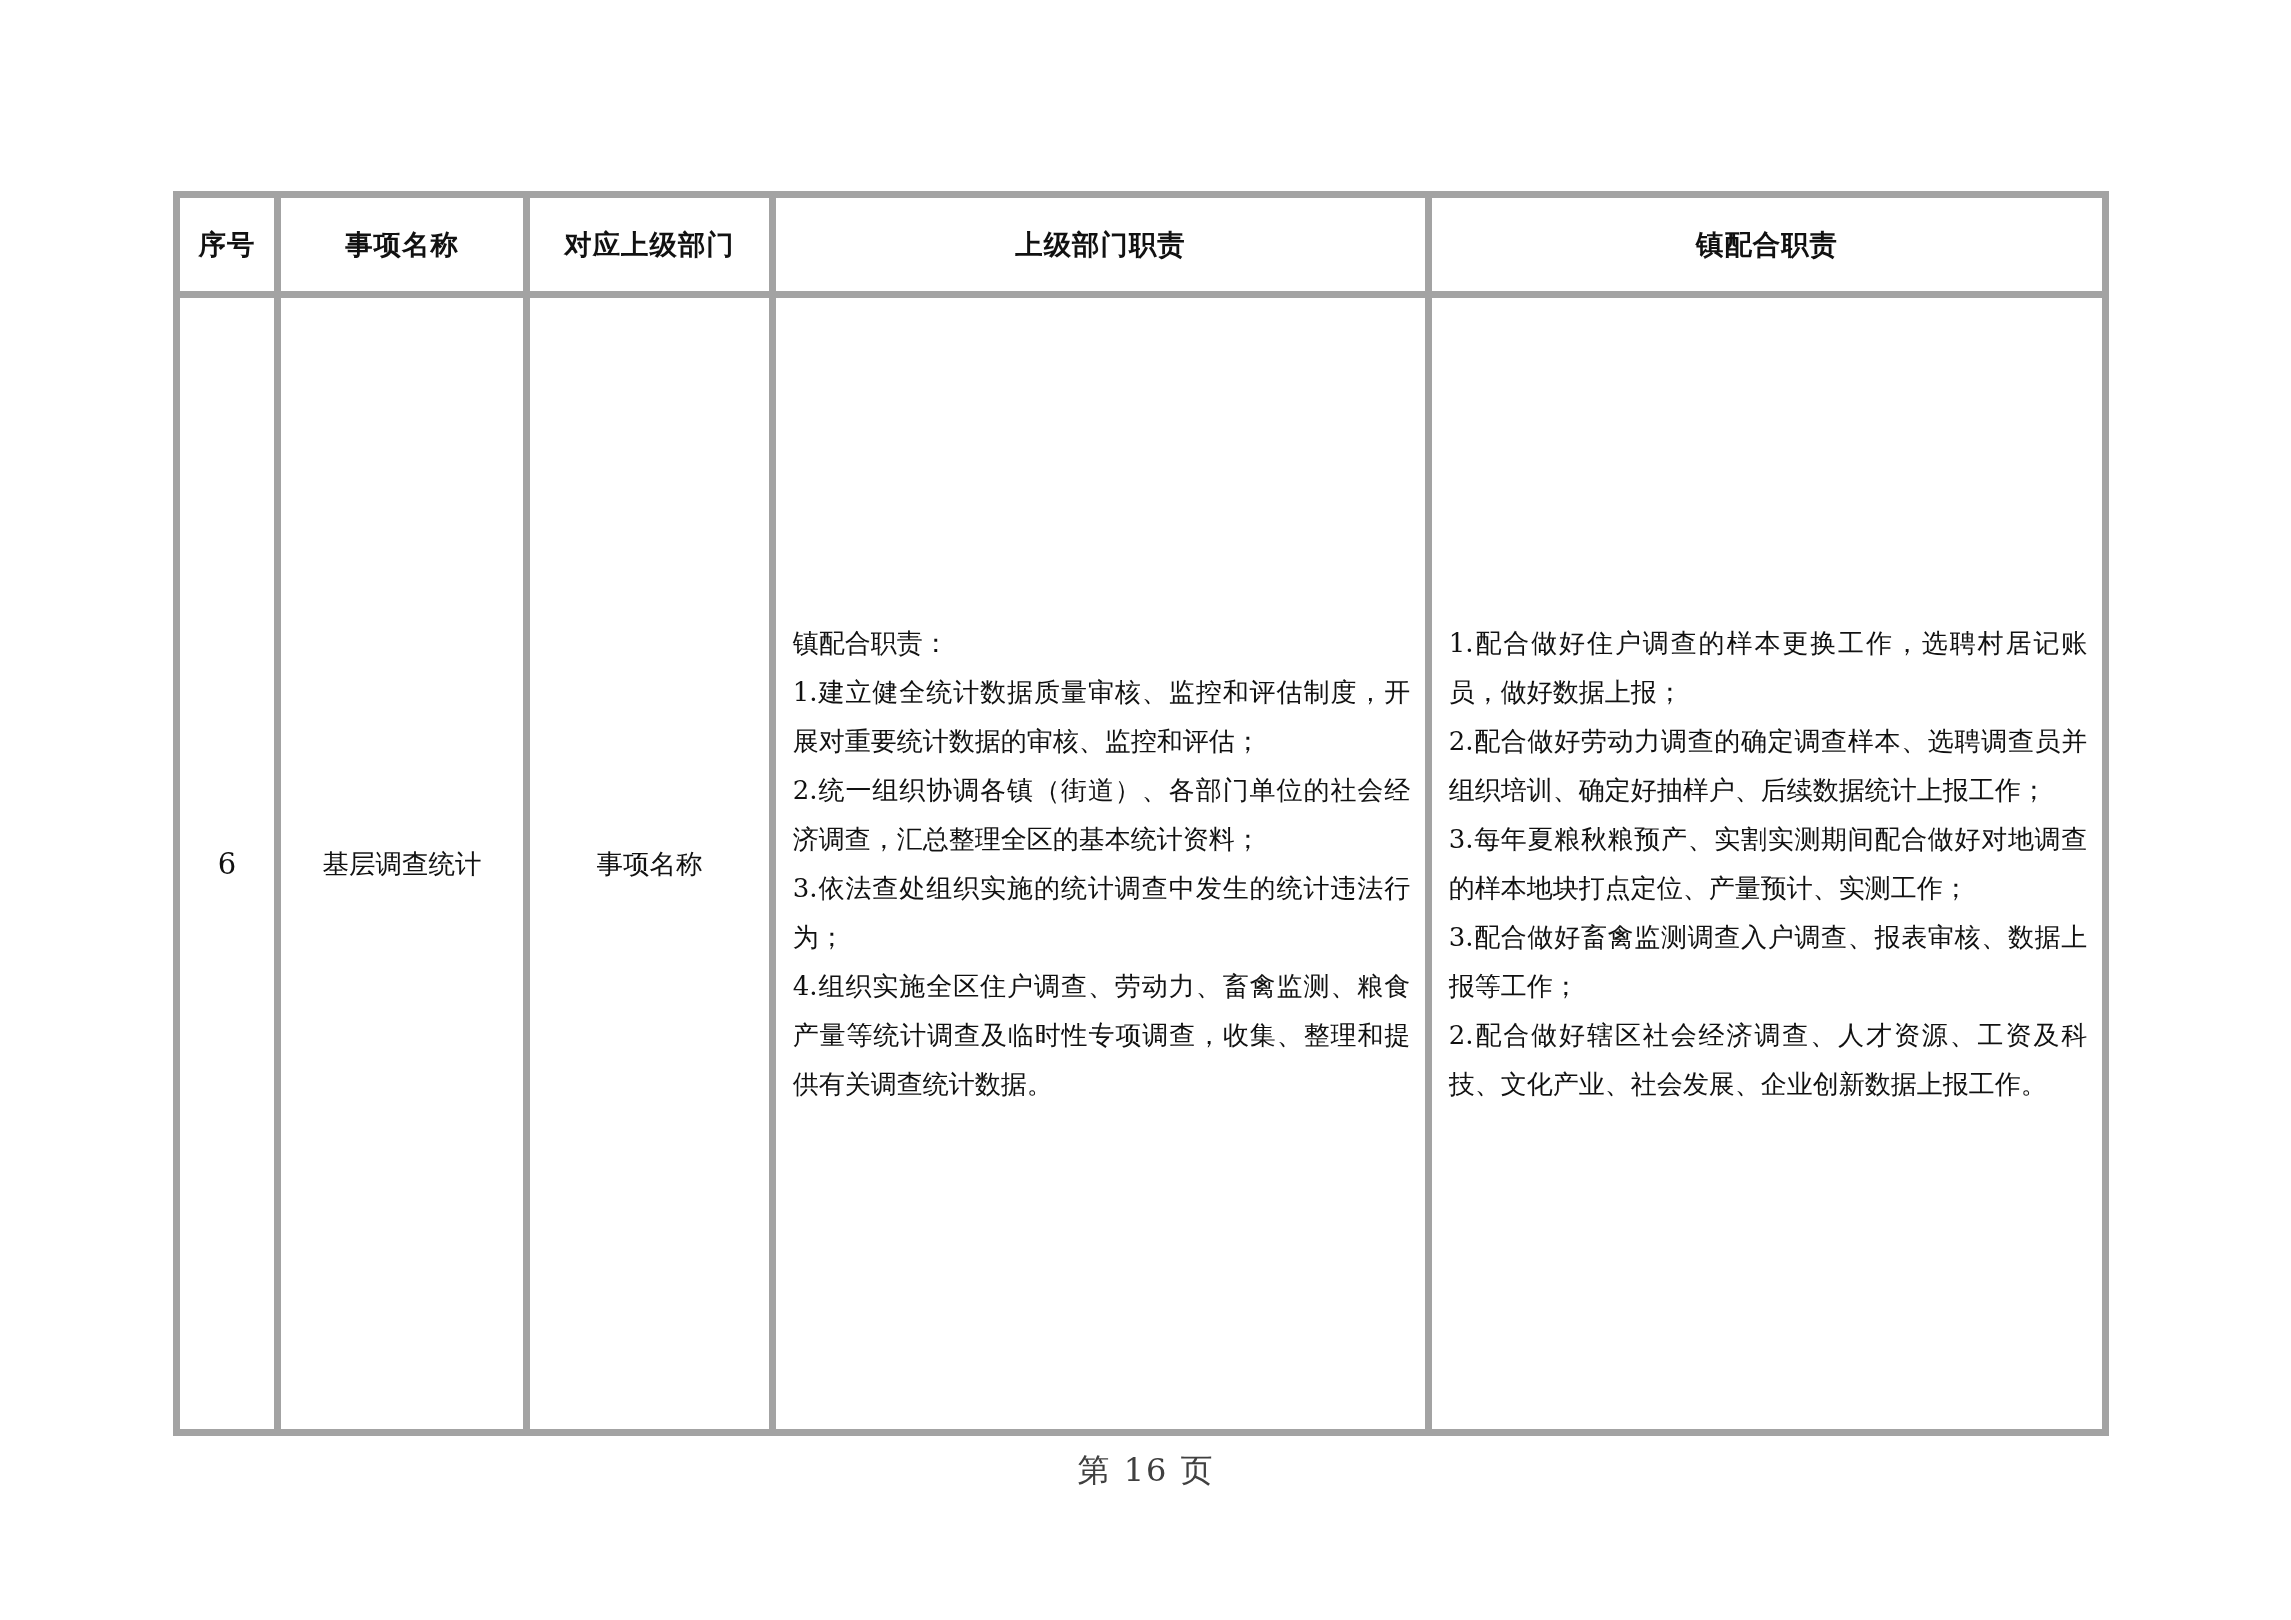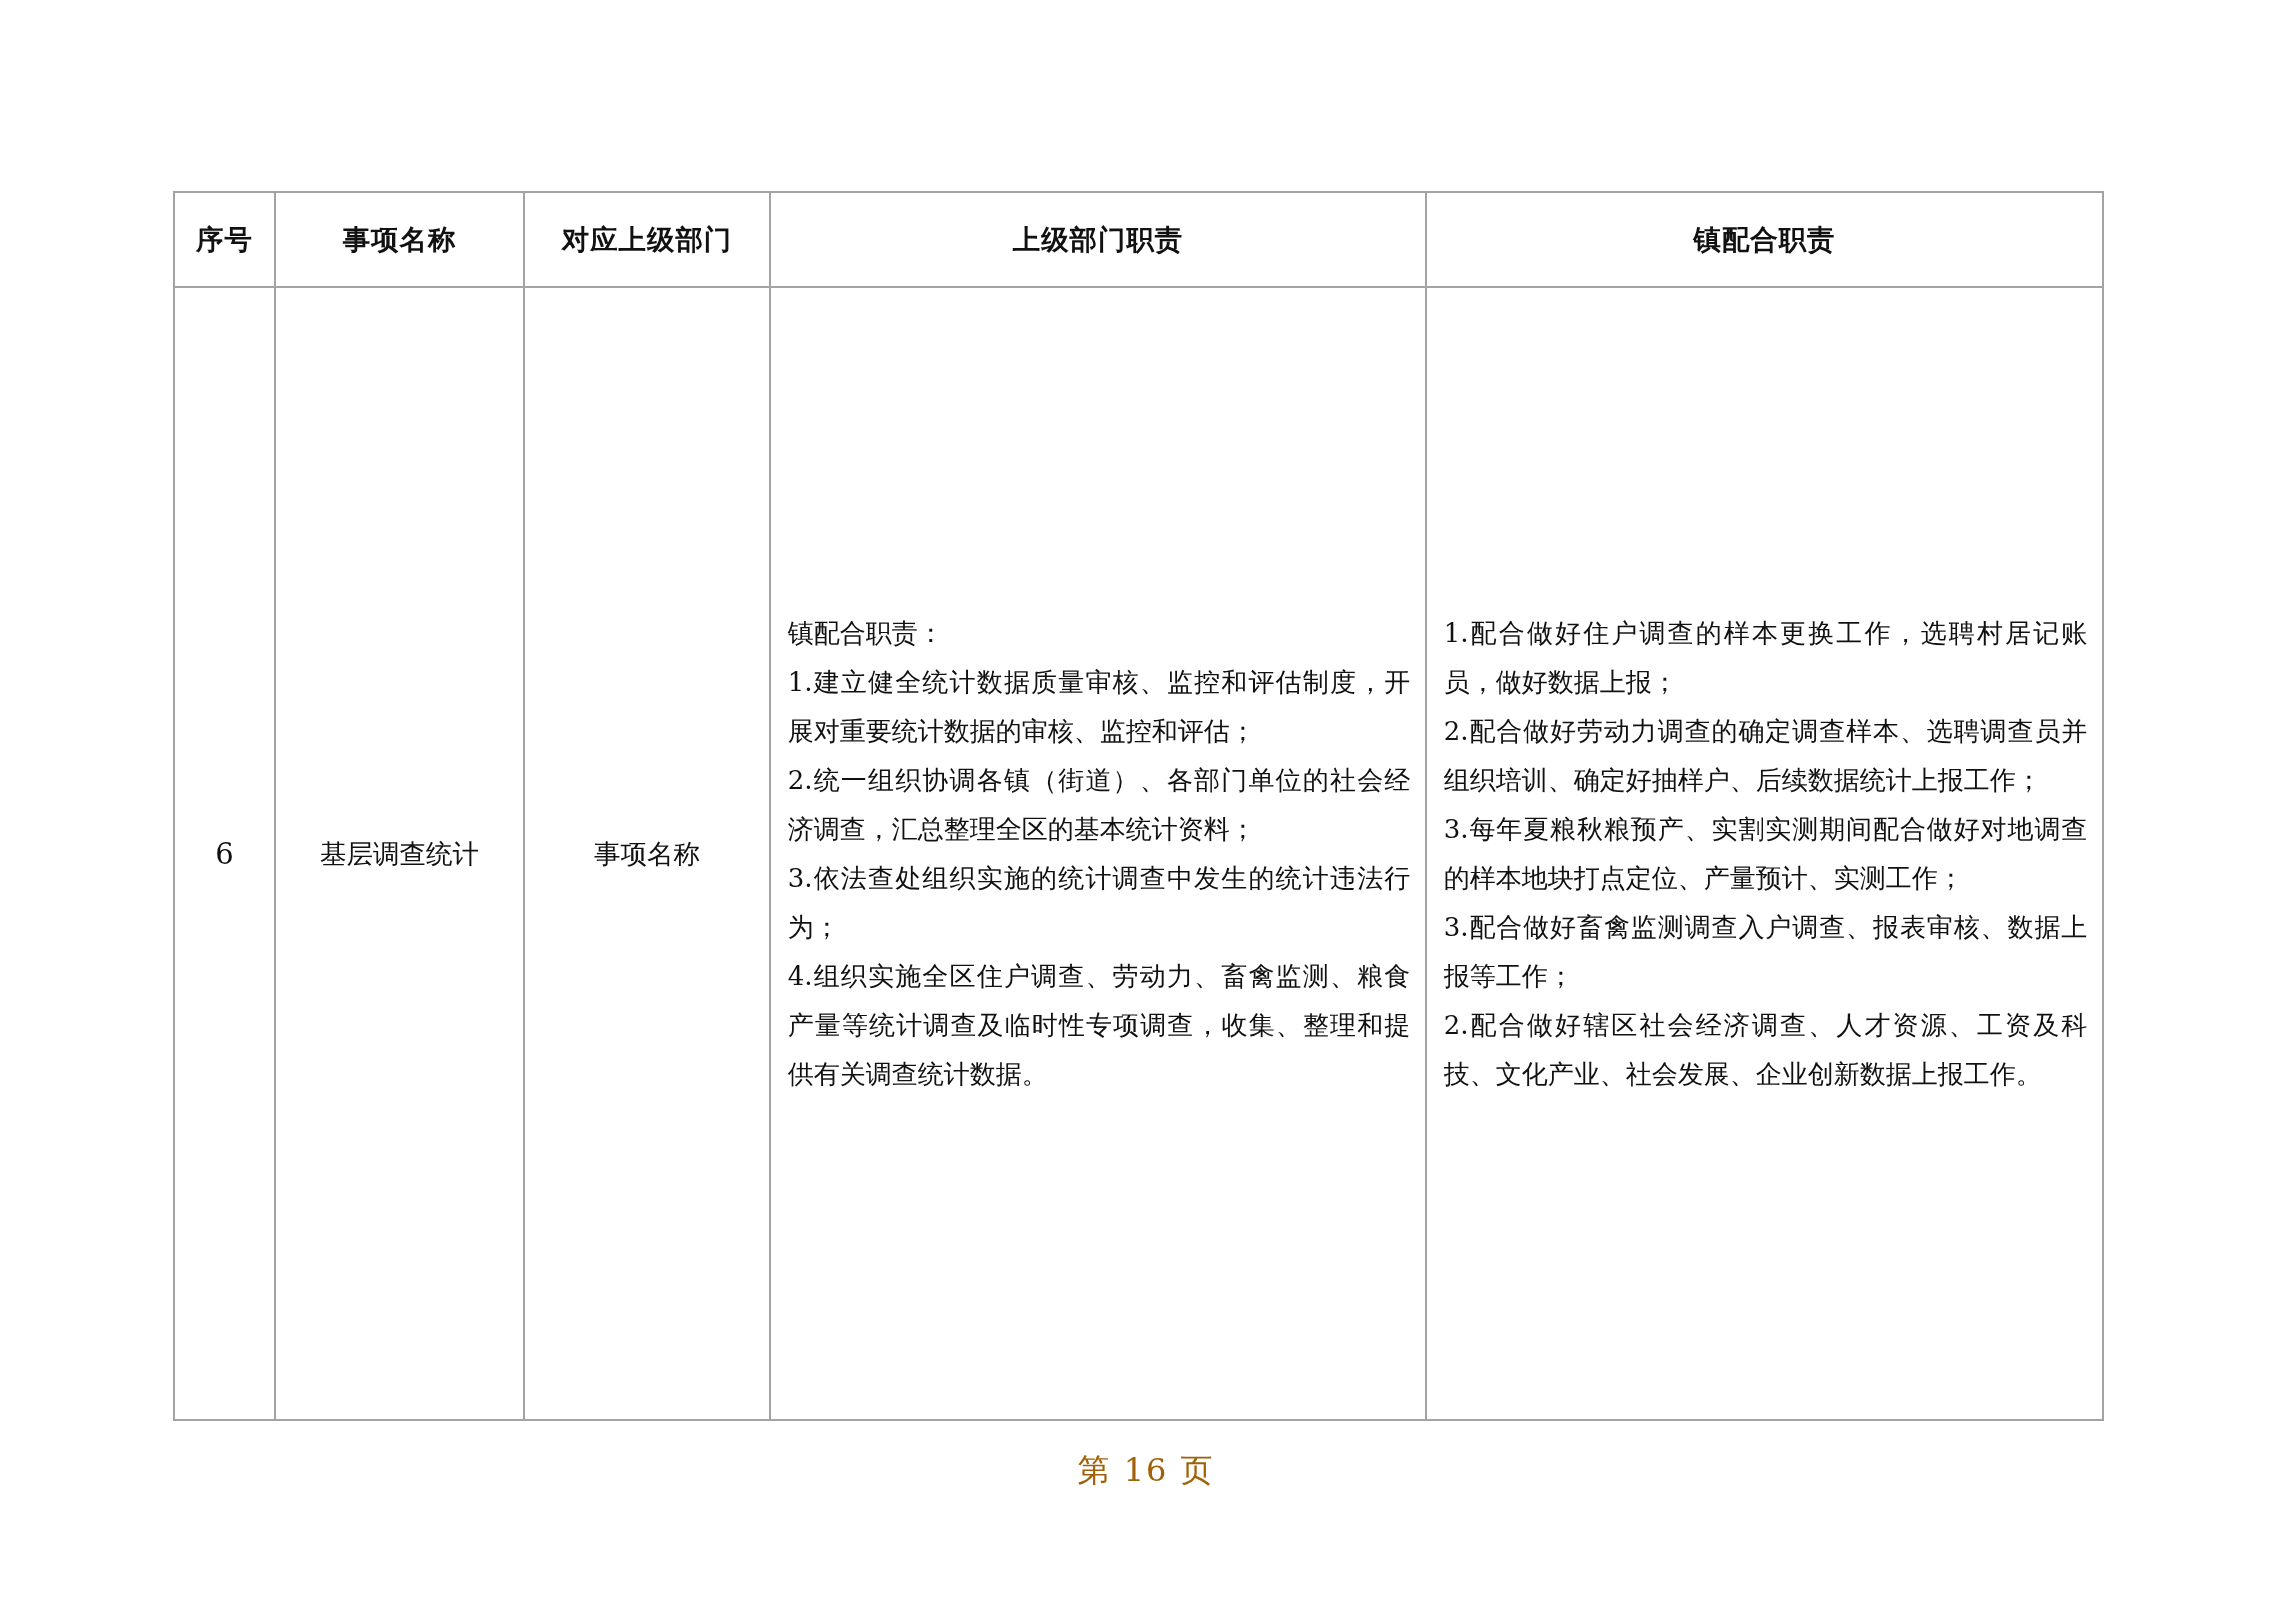--- a/index.html
+++ b/index.html
@@ -17,21 +17,21 @@
   }
   table.doc-table {
     position: absolute;
     left: 173px; top: 191px;
     width: 1929px;
     border-collapse: collapse;
     table-layout: fixed;
     background: #ffffff;
   }
   table.doc-table, table.doc-table th, table.doc-table td {
-    border: 2px solid #a3a3a3;
+    border: 7px solid #a3a3a3;
   }
   table.doc-table { border: 2px solid #111111; }
   th.hdr {
     height: 93px;
     font-family: "Liberation Sans", "DejaVu Sans", sans-serif;
     font-weight: bold;
     font-size: 27.4px;
     text-align: center;
     vertical-align: middle;
     border-bottom-width: 2px;
@@ -52,21 +52,21 @@
     line-height: 49px;
     padding: 0 14.7px 0 16.7px;
   }
   td.text-cell .para { text-align: justify; text-justify: inter-ideograph; }
   .footer {
     position: absolute;
     left: 0; top: 1449px;
     width: 2292px;
     text-align: center;
     font-size: 32px;
-    color: #a16207;
+    color: #404040;
     letter-spacing: 2px;
   }
 </style>
 </head>
 <body>
 
 <div class="page">
 
   <table class="doc-table">
     <colgroup>

